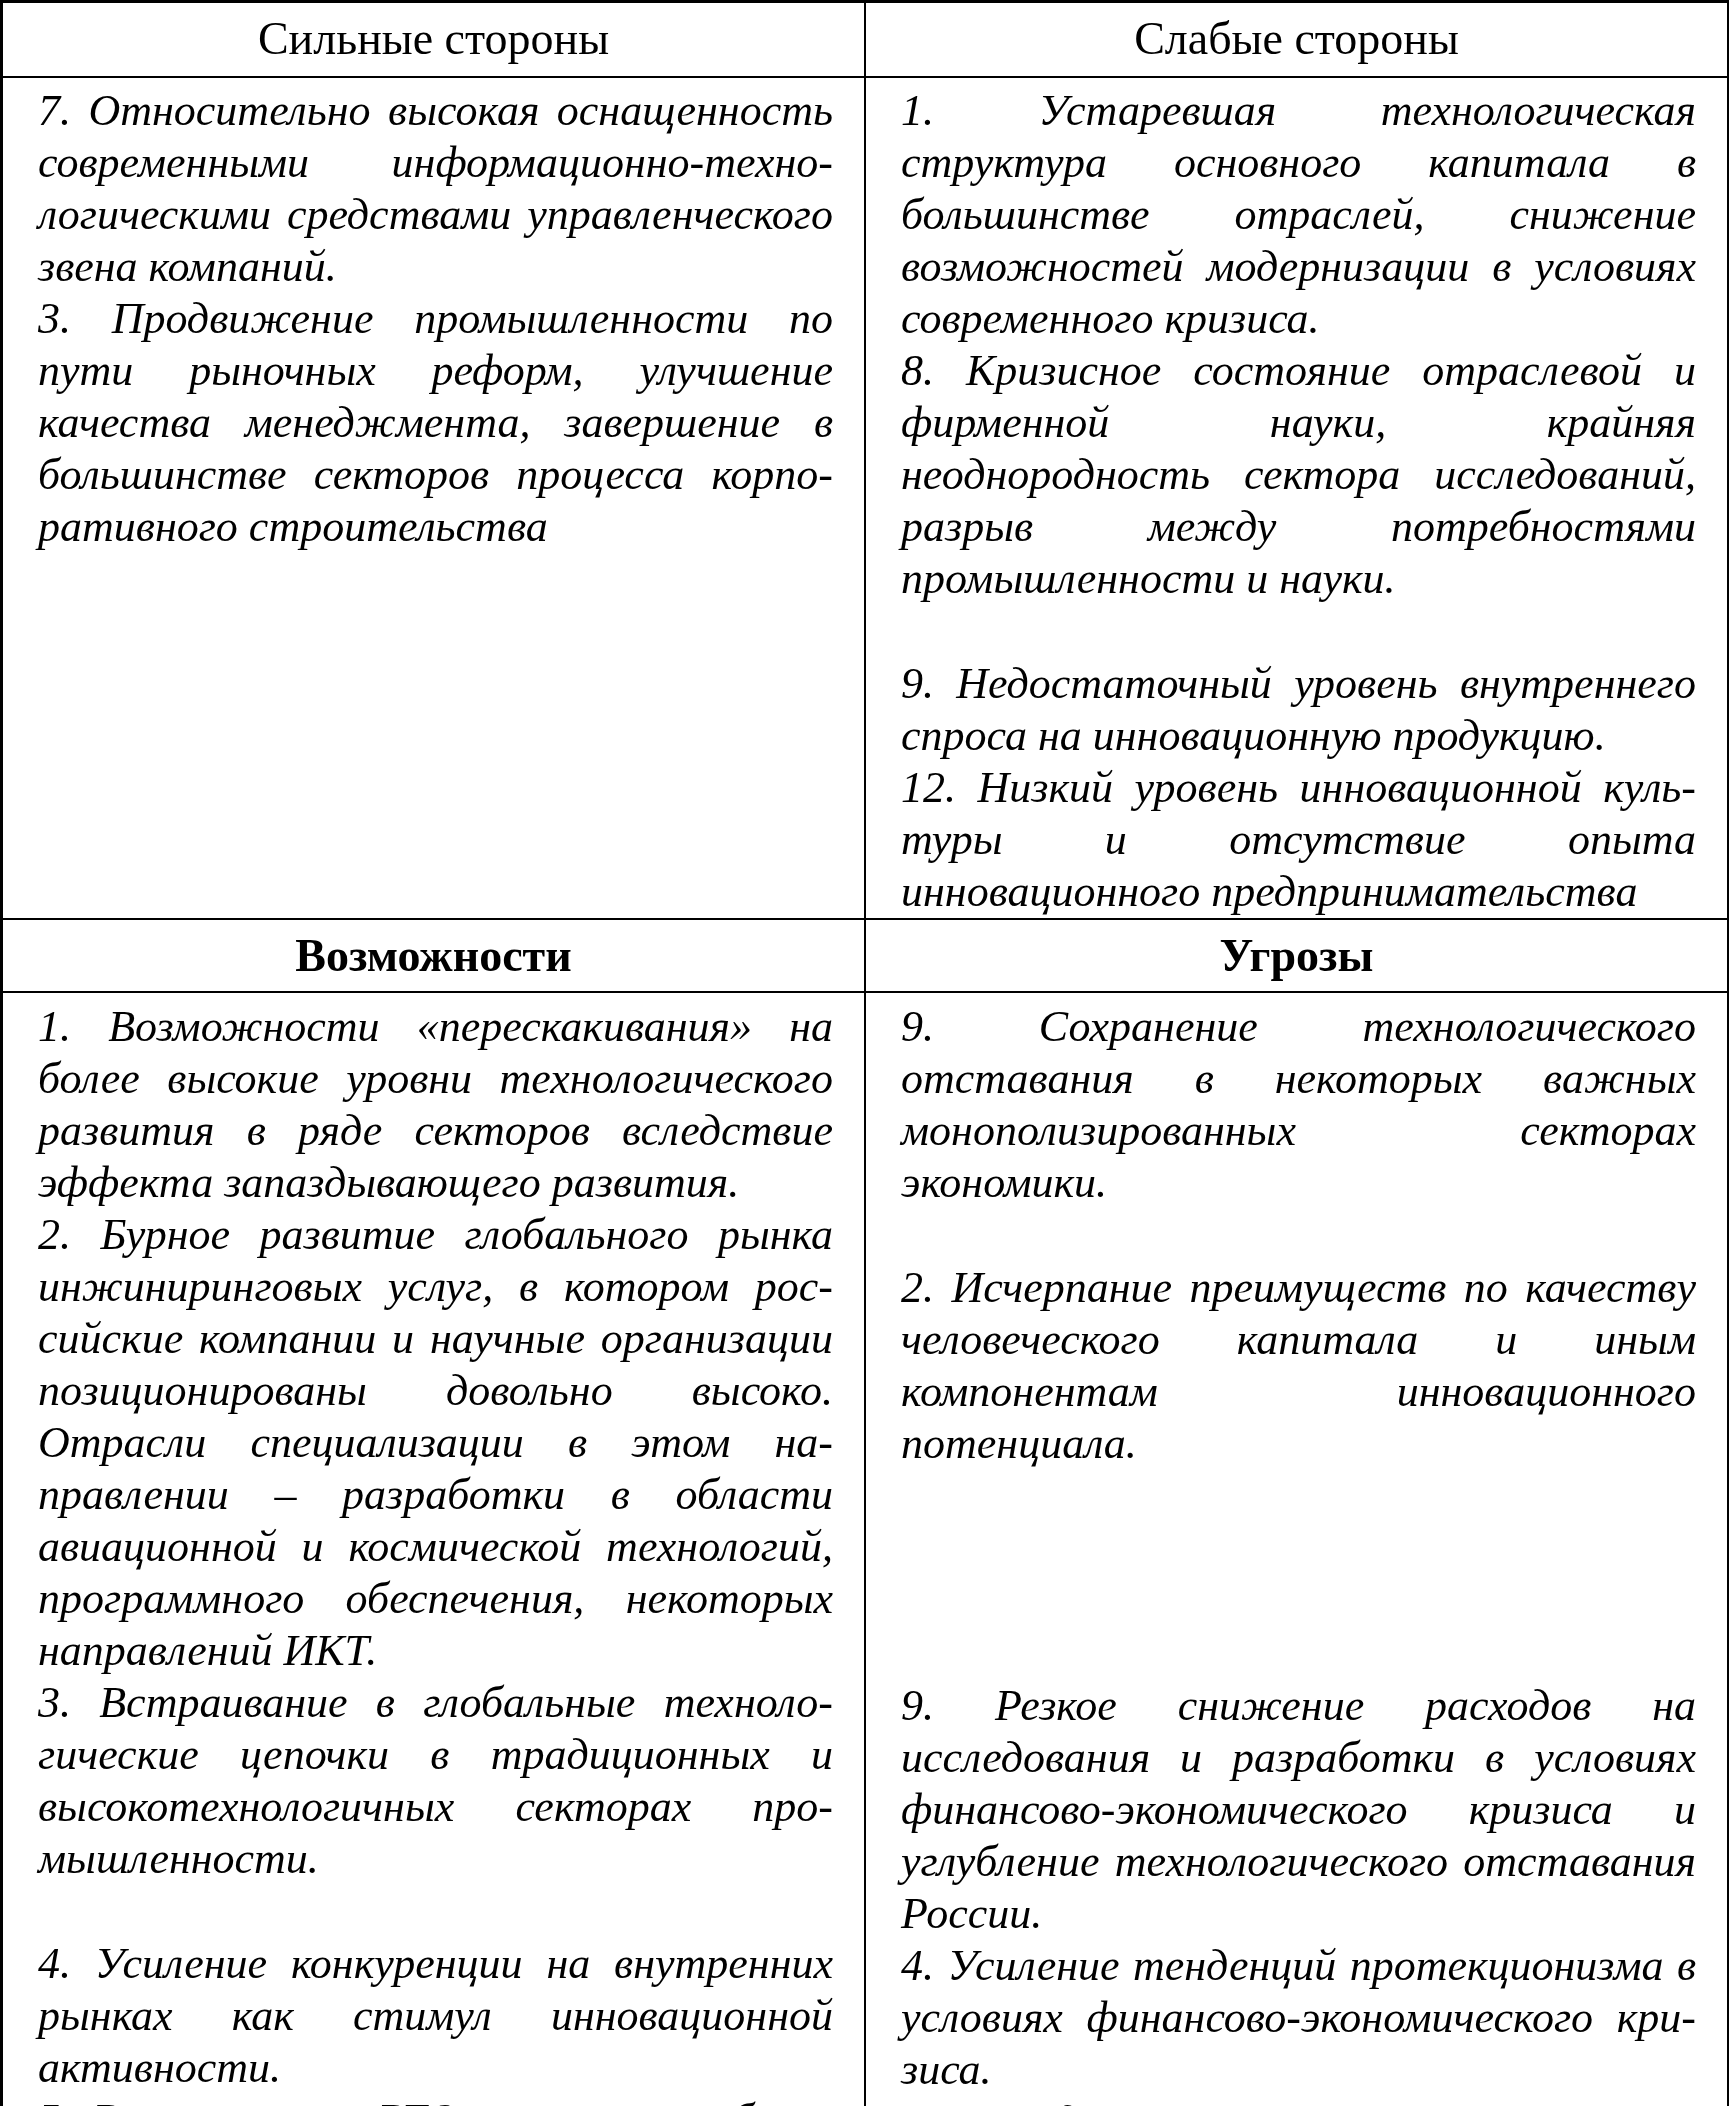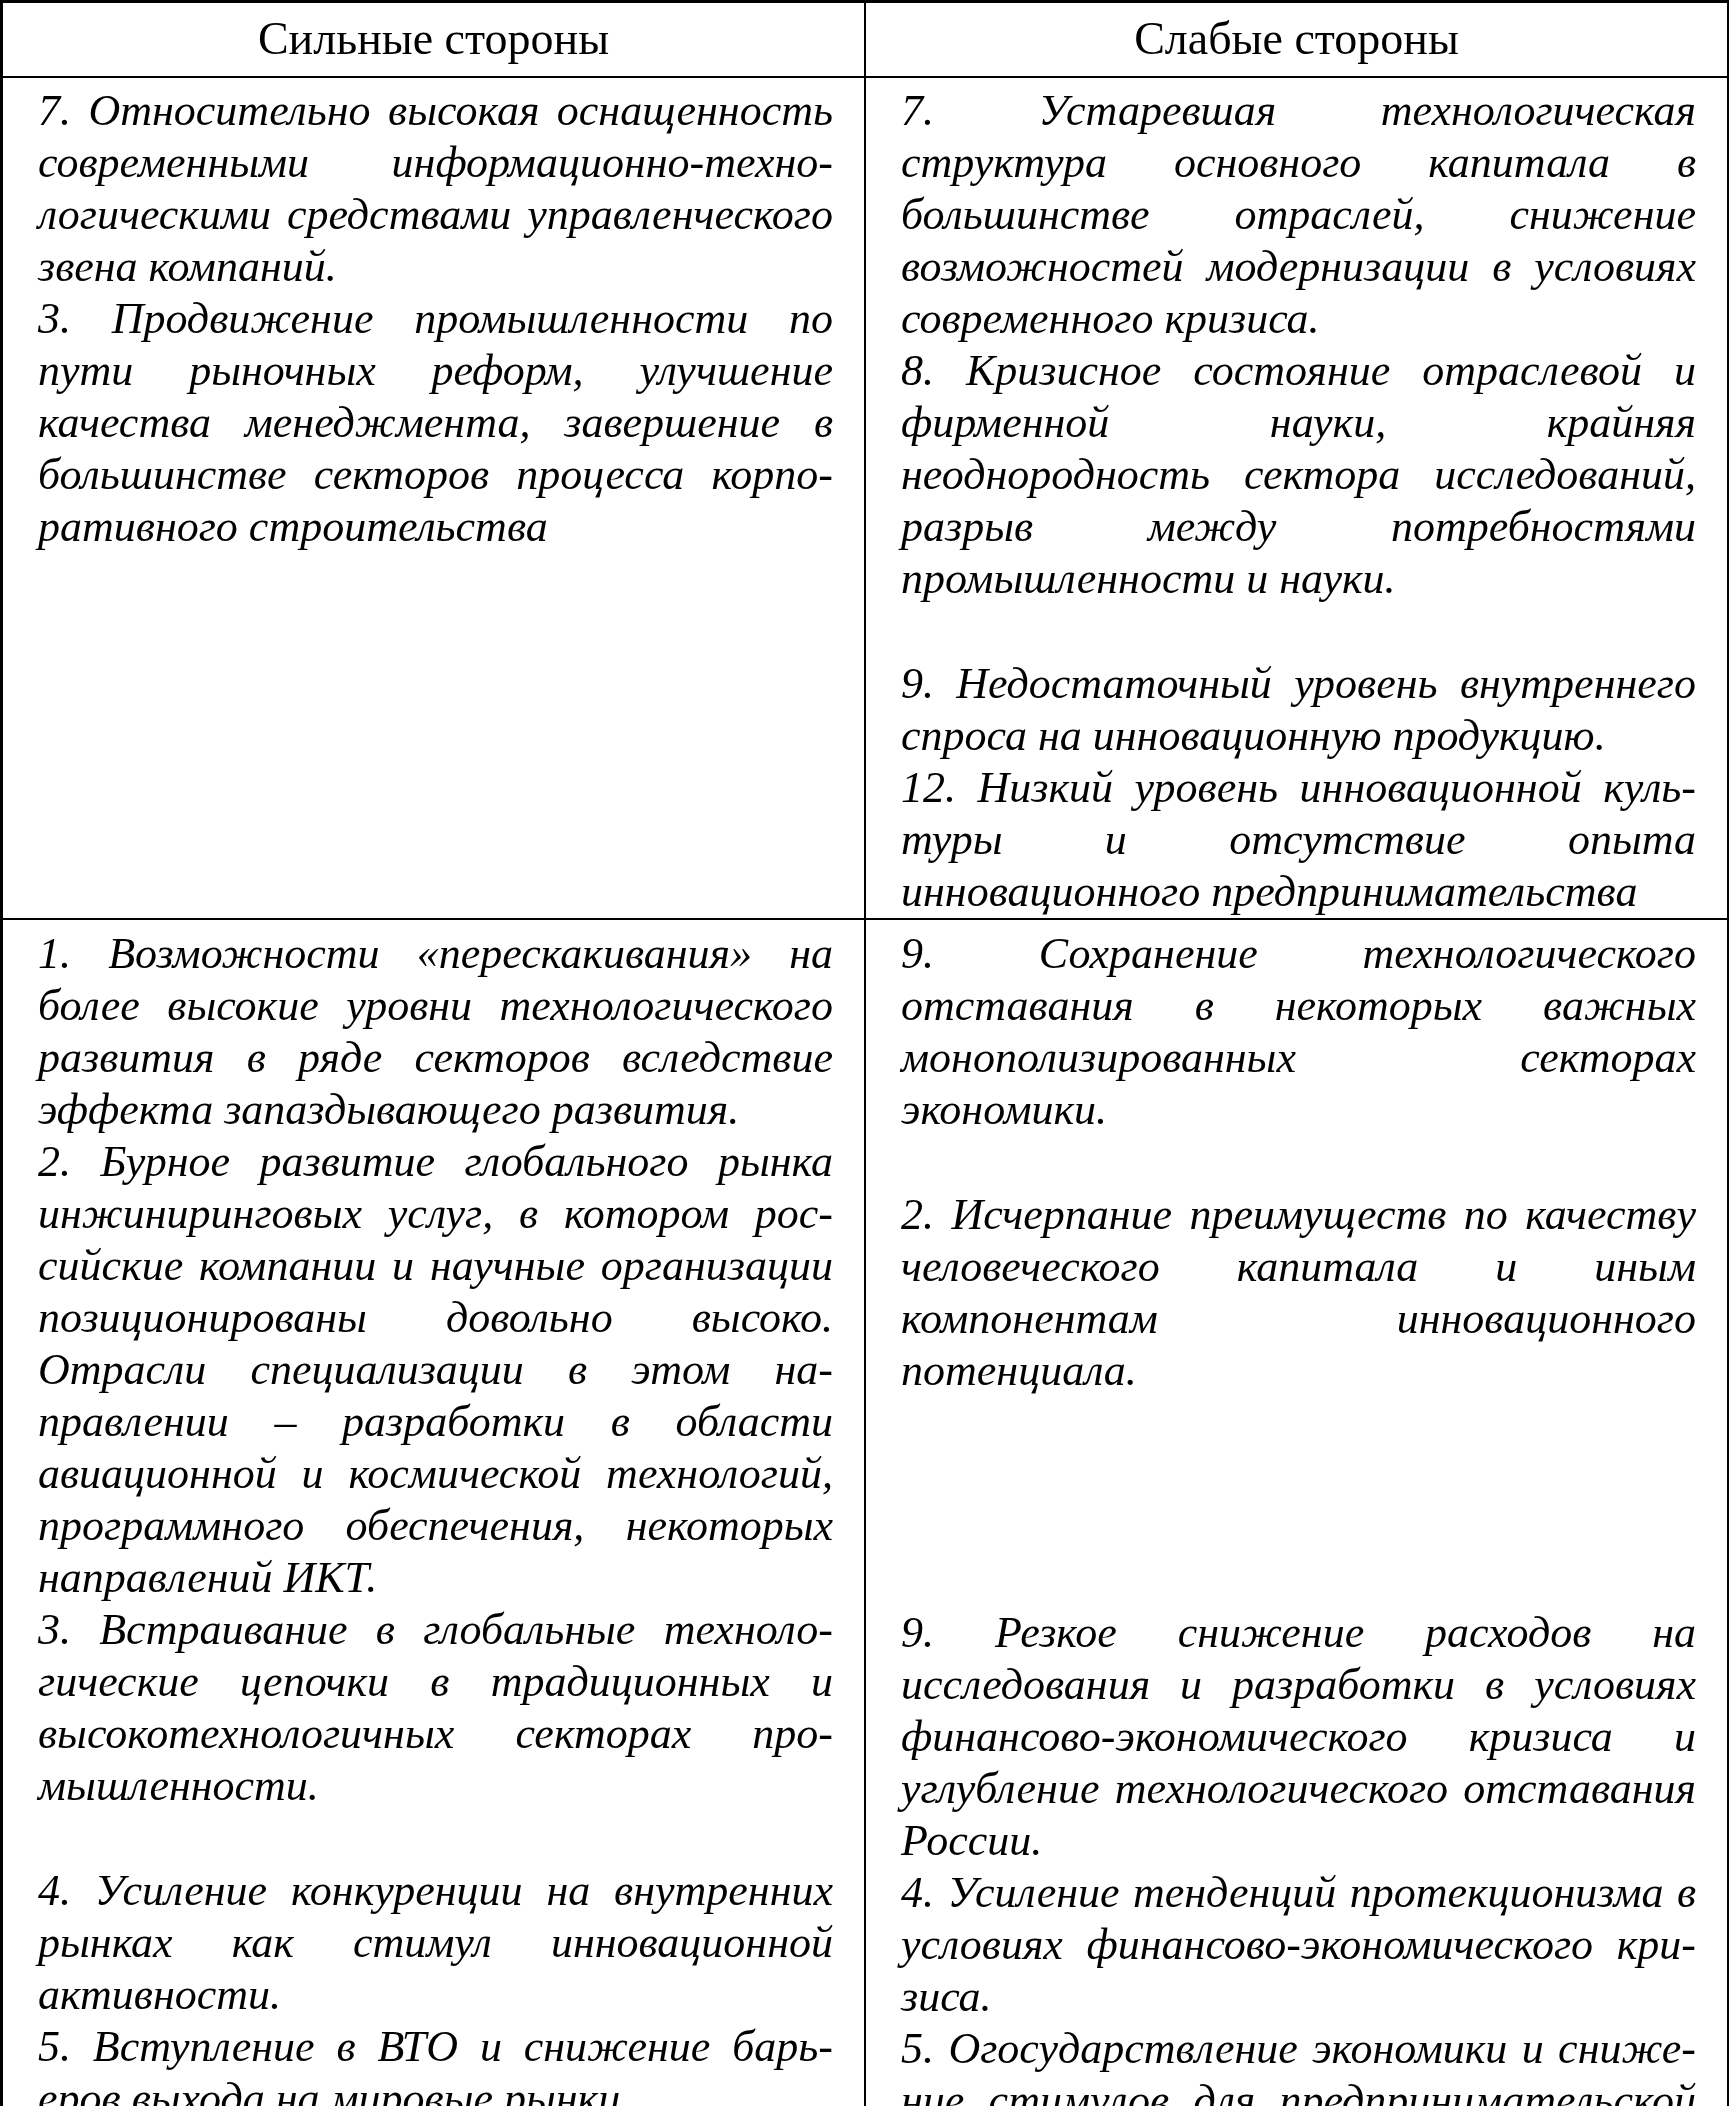--- a/index.html
+++ b/index.html
@@ -70,27 +70,35 @@
           <span>Слабые стороны</span>
         </td>
       </tr>
 
       <tr class="body1">
         <td class="cell">
           <p class="item">7. Относительно высокая оснащенность современными информационно-техно­логическими средствами управленче­ского звена компаний.</p>
           <p class="item">3. Продвижение промышленности по пути рыночных реформ, улучшение качества менеджмента, завершение в большинстве секторов процесса корпо­ративного строительства</p>
         </td>
         <td class="cell">
-          <p class="item">7. Устаревшая технологическая структура основного капитала в большинстве отрас­лей, снижение возможностей модернизации в условиях современного кризиса.</p>
+          <p class="item">1. Устаревшая технологическая структура основного капитала в большинстве отрас­лей, снижение возможностей модернизации в условиях современного кризиса.</p>
           <p class="item">8. Кризисное состояние отраслевой и фир­менной науки, крайняя неоднородность сектора исследований, разрыв между по­требностями промышленности и науки.</p>
           <p class="item gap-line">9. Недостаточный уровень внутреннего спроса на инновационную продукцию.</p>
           <p class="item">12. Низкий уровень инновационной куль­туры и отсутствие опыта инновационного предпринимательства</p>
         </td>
       </tr>
 
+      <tr class="hdr hdr2">
+        <td>
+          <span>Возможности</span>
+        </td>
+        <td>
+          <span>Угрозы</span>
+        </td>
+      </tr>
 
       <tr class="body2">
         <td class="cell">
           <p class="item">1. Возможности «перескакивания» на более высокие уровни технологическо­го развития в ряде секторов вследствие эффекта запаздывающего развития.</p>
           <p class="item">2. Бурное развитие глобального рынка инжиниринговых услуг, в котором рос­сийские компании и научные организа­ции позиционированы довольно высо­ко. Отрасли специализации в этом на­правлении – разработки в области авиационной и космической техноло­гий, программного обеспечения, неко­торых направлений ИКТ.</p>
           <p class="item">3. Встраивание в глобальные техноло­гические цепочки в традиционных и высокотехнологичных секторах про­мышленности.</p>
           <p class="item gap-line">4. Усиление конкуренции на внутрен­них рынках как стимул инновационной активности.</p>
           <p class="item">5. Вступление в ВТО и снижение барь­еров выхода на мировые рынки</p>
         </td>
         <td class="cell">

